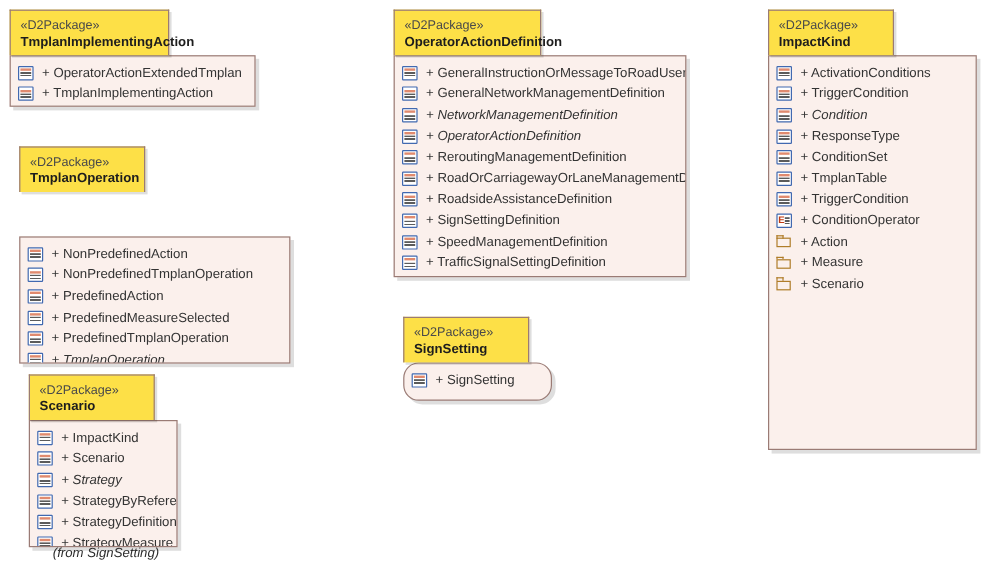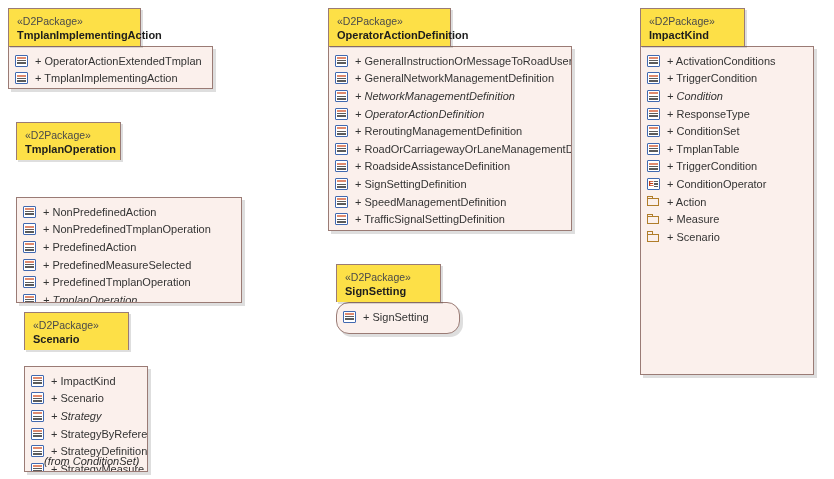--- a/index.html
+++ b/index.html
@@ -214,21 +214,21 @@
       </div>
       <div class="member italic">
         <span class="icon icon-class"></span>
         <span class="member-label">+ TmplanOperation</span>
       </div>
     </div>
     <div class="pkg-tab" style="left: 24px; top: 312px; width: 105px; height: 38px;">
       <span class="pkg-stereotype">«D2Package»</span>
       <span class="pkg-title">Scenario</span>
     </div>
-    <div class="pkg-body" style="left: 24px; top: 350px; width: 124px; height: 106px; margin-top: 16px;">
+    <div class="pkg-body" style="left: 24px; top: 350px; width: 124px; height: 106px;">
       <div class="member">
         <span class="icon icon-class"></span>
         <span class="member-label">+ ImpactKind</span>
       </div>
       <div class="member">
         <span class="icon icon-class"></span>
         <span class="member-label">+ Scenario</span>
       </div>
       <div class="member italic">
         <span class="icon icon-class"></span>
@@ -240,21 +240,21 @@
       </div>
       <div class="member">
         <span class="icon icon-class"></span>
         <span class="member-label">+ StrategyDefinition</span>
       </div>
       <div class="member">
         <span class="icon icon-class"></span>
         <span class="member-label">+ StrategyMeasure</span>
       </div>
     </div>
-    <div class="pkg-note" style="left: 44px; top: 455px;">(from ConditionSet)</div>
+    <div class="pkg-note" style="left: 44px; top: 455px;">(from SignSetting)</div>
     <div class="pkg-tab" style="left: 328px; top: 8px; width: 123px; height: 38px;">
       <span class="pkg-stereotype">«D2Package»</span>
       <span class="pkg-title">OperatorActionDefinition</span>
     </div>
     <div class="pkg-body" style="left: 328px; top: 46px; width: 244px; height: 185px;">
       <div class="member">
         <span class="icon icon-class"></span>
         <span class="member-label">+ GeneralInstructionOrMessageToRoadUsersDefinition</span>
       </div>
       <div class="member">

